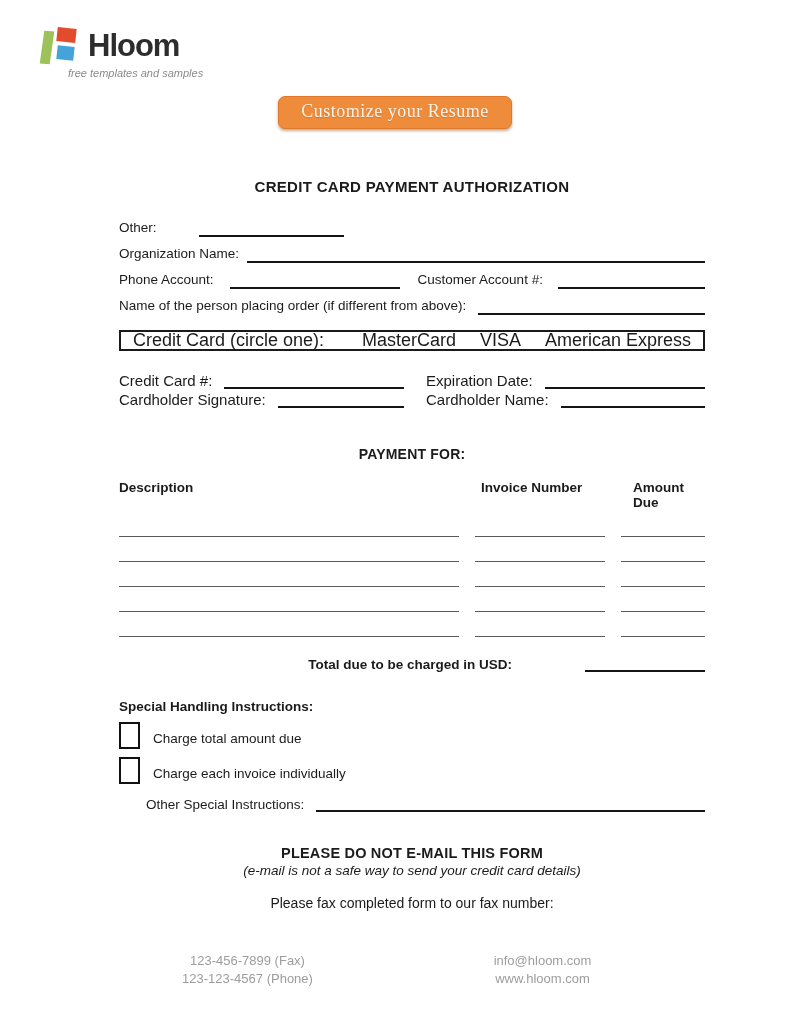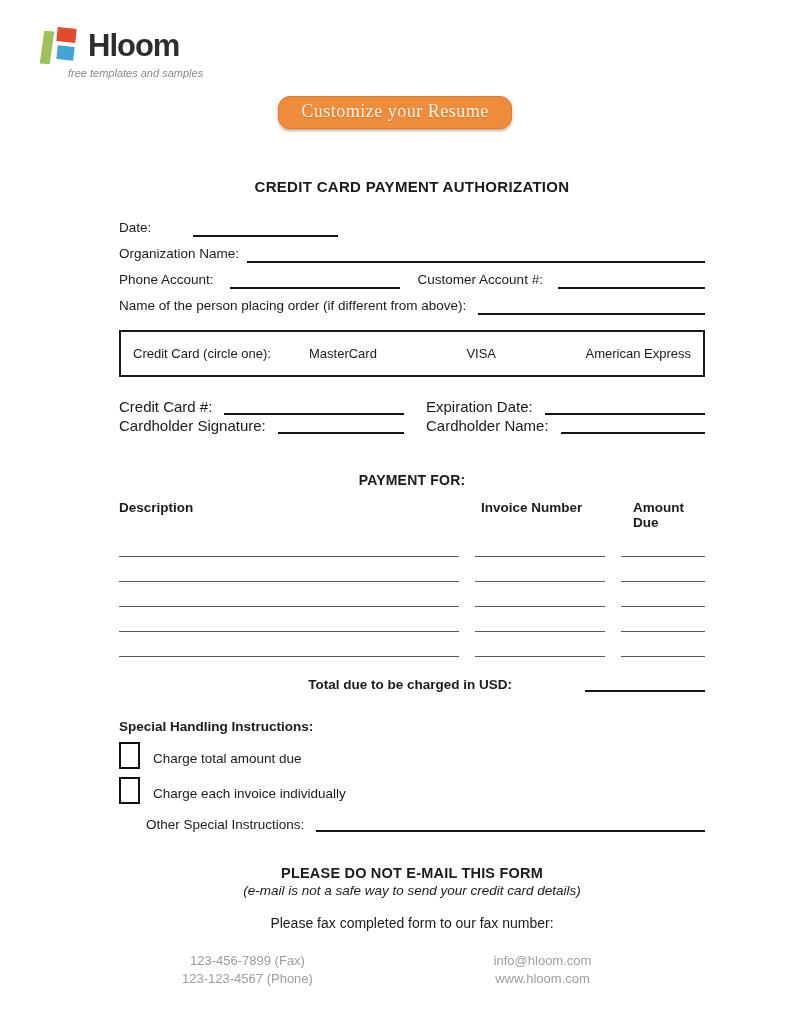--- a/index.html
+++ b/index.html
@@ -22,52 +22,52 @@
   .logo-top{display:flex;align-items:center;}
   .logo-marks{position:relative;width:42px;height:42px;flex:none;}
   .mark-green{position:absolute;left:2px;top:7px;width:10px;height:33px;background:var(--logo-green);transform:rotate(4deg) skewX(-4deg);}
   .mark-red{position:absolute;left:17px;top:4px;width:19px;height:14px;background:var(--logo-red);transform:rotate(6deg);}
   .mark-blue{position:absolute;left:17px;top:22px;width:17px;height:14px;background:var(--logo-blue);transform:rotate(6deg);}
   .logo-name{font-size:31px;font-weight:bold;color:#2d2d2d;letter-spacing:-1px;margin-left:6px;line-height:1;}
   .logo-tagline{font-size:11px;font-style:italic;color:#8a8a8a;margin-left:28px;margin-top:1px;}
 
   
   .cta-row{display:flex;justify-content:center;padding-top:96px;}
-  .cta-button{display:inline-block;background:var(--accent);border:1px solid var(--accent-border);border-radius:12px;
+  .cta-button{display:inline-block;background:var(--accent);border:1px solid var(--accent-border);border-radius:7px;
     padding:4px 22px 6px;color:#fdf3e4;font-family:"Liberation Serif", serif;font-size:18px;letter-spacing:.5px;
     box-shadow:0 2px 3px rgba(120,70,20,.45);text-shadow:0 1px 1px rgba(0,0,0,.15);cursor:pointer;}
 
   
   .doc{padding:0 85px 0 119px;}
   .doc-title{text-align:center;font-size:15px;font-weight:bold;letter-spacing:.3px;margin-top:49px;}
 
   .frow{display:flex;align-items:flex-end;margin-top:7px;height:19px;font-size:13.5px;}
   .frow .lbl{white-space:nowrap;line-height:1.25;}
   .line{border-bottom:2px solid #151515;height:14px;}
   .fill{flex:1;}
   .form-block{margin-top:23px;}
   .ml8{margin-left:8px;} .ml12{margin-left:12px;} .ml15{margin-left:15px;} .ml18{margin-left:18px;}
   .w145{width:145px;margin-left:42px;}
   .w170{width:170px;margin-left:16px;}
 
   
-  .card-box{display:flex;align-items:center;border:2px solid #1a1a1a;margin-top:15px;padding:6px 12px;font-size:13px;height:47px;}
+  .card-box{display:flex;align-items:center;border:2px solid #1a1a1a;margin-top:15px;padding:6px 12px;font-size:18px;height:21px;}
   .card-box .lbl{white-space:nowrap;}
   .card-options{flex:1;display:flex;justify-content:space-between;margin-left:38px;}
   .card-option{white-space:nowrap;}
 
   
   .row2{display:flex;height:19px;font-size:15px;}
   .col-a{width:307px;display:flex;align-items:flex-end;padding-right:22px;}
   .col-b{flex:1;display:flex;align-items:flex-end;}
   .cards-block{margin-top:19px;}
 
   
   .pay-heading{text-align:center;font-size:14px;font-weight:bold;margin-top:38px;letter-spacing:.2px;}
-  .ptable-head{display:grid;grid-template-columns:340px 130px 1fr;column-gap:16px;margin-top:12px;font-size:13.5px;font-weight:bold;}
+  .ptable-head{display:grid;grid-template-columns:340px 130px 1fr;column-gap:16px;margin-top:18px;font-size:13.5px;font-weight:bold;}
   .ptable-head .hcell:nth-child(2){padding-left:6px;}
   .ptable-head .hcell:nth-child(3){padding-left:12px;}
   .prows{margin-top:2px;}
   .prow{display:grid;grid-template-columns:340px 130px 1fr;column-gap:16px;}
   .pcell{border-bottom:1.5px solid var(--table-line);height:25px;}
   .total-row{display:flex;justify-content:flex-end;align-items:flex-end;margin-top:16px;height:19px;font-size:13.5px;gap:48px;}
   .total-row .lbl{font-weight:bold;}
   .total-line{width:120px;margin-left:25px;}
 
   
@@ -107,21 +107,21 @@
   <div class="cta-row">
     <div class="cta-button">Customize your Resume</div>
   </div>
 
   <div class="doc">
 
     <div class="doc-title">CREDIT CARD PAYMENT AUTHORIZATION</div>
 
     <div class="form-block">
       <div class="frow">
-        <span class="lbl">Date:</span>
+        <span class="lbl">Other:</span>
         <span class="line w145"></span>
       </div>
       <div class="frow">
         <span class="lbl">Organization Name:</span>
         <span class="line fill ml8"></span>
       </div>
       <div class="frow">
         <span class="lbl">Phone Account:</span>
         <span class="line w170"></span>
         <span class="lbl ml18">Customer Account #:</span>

